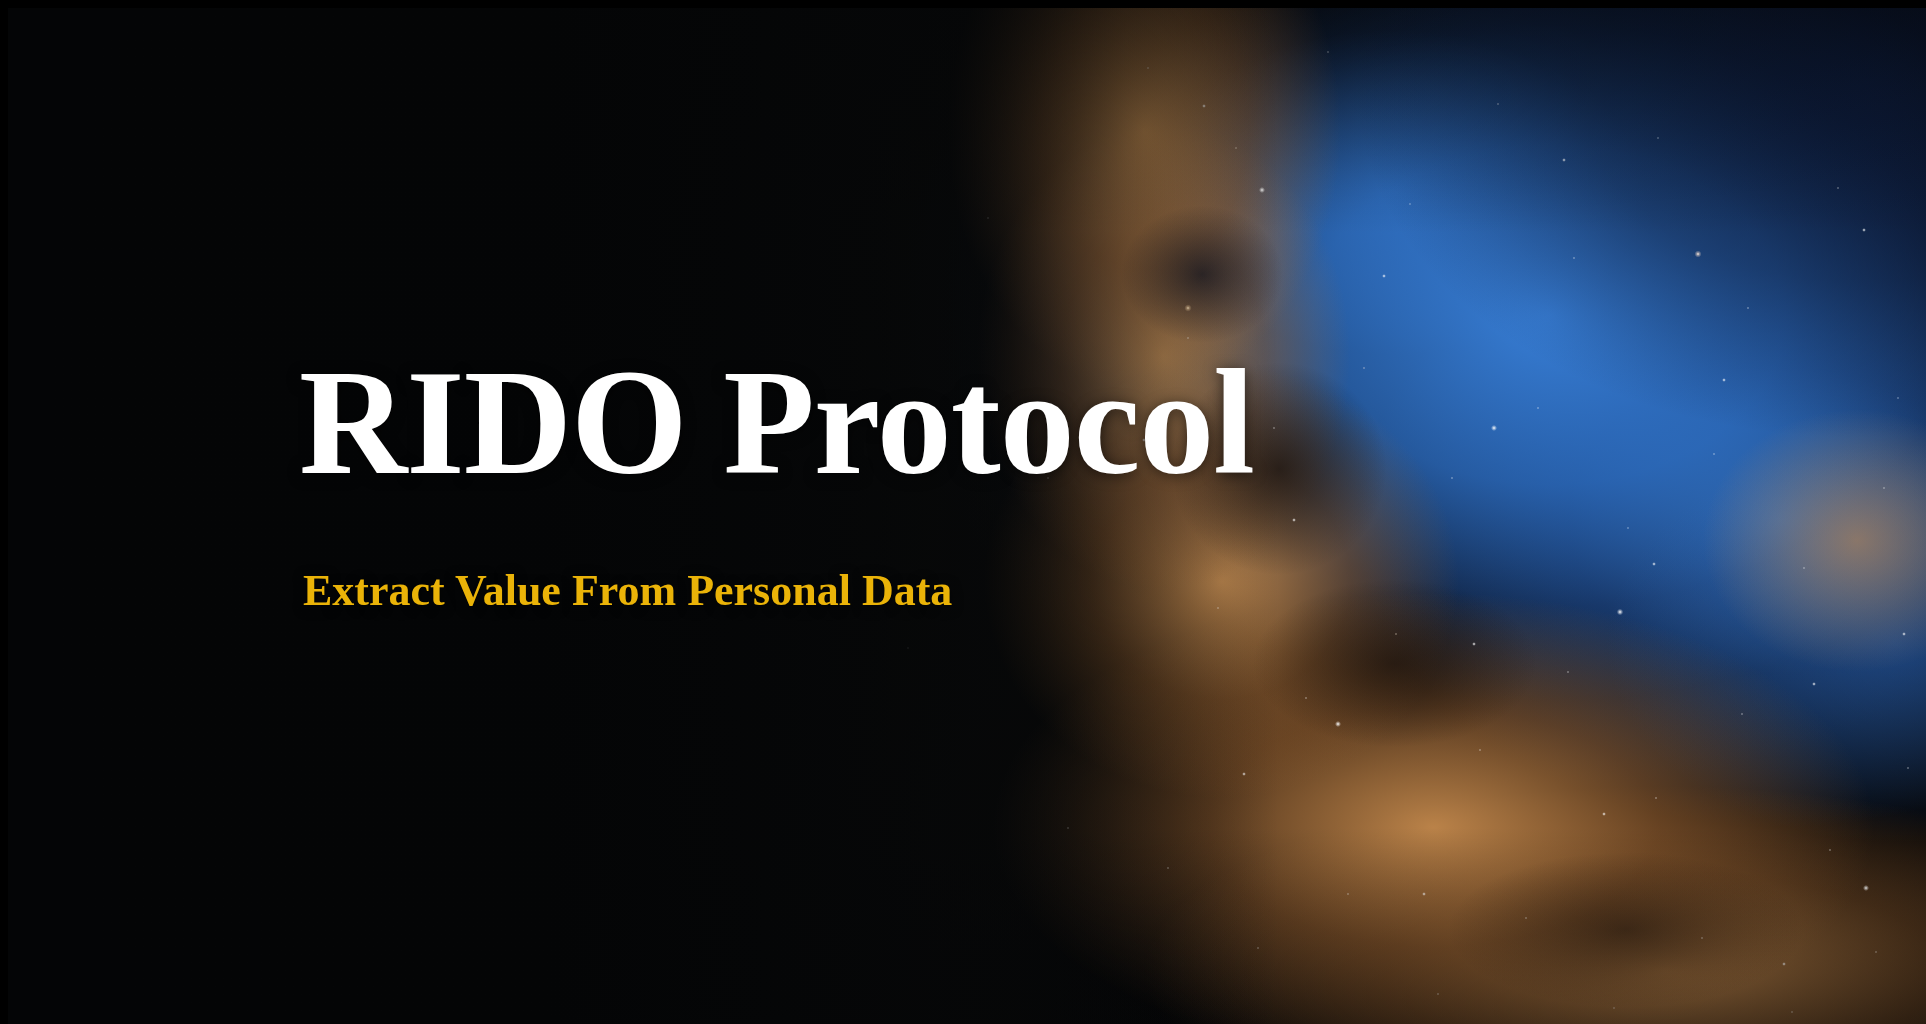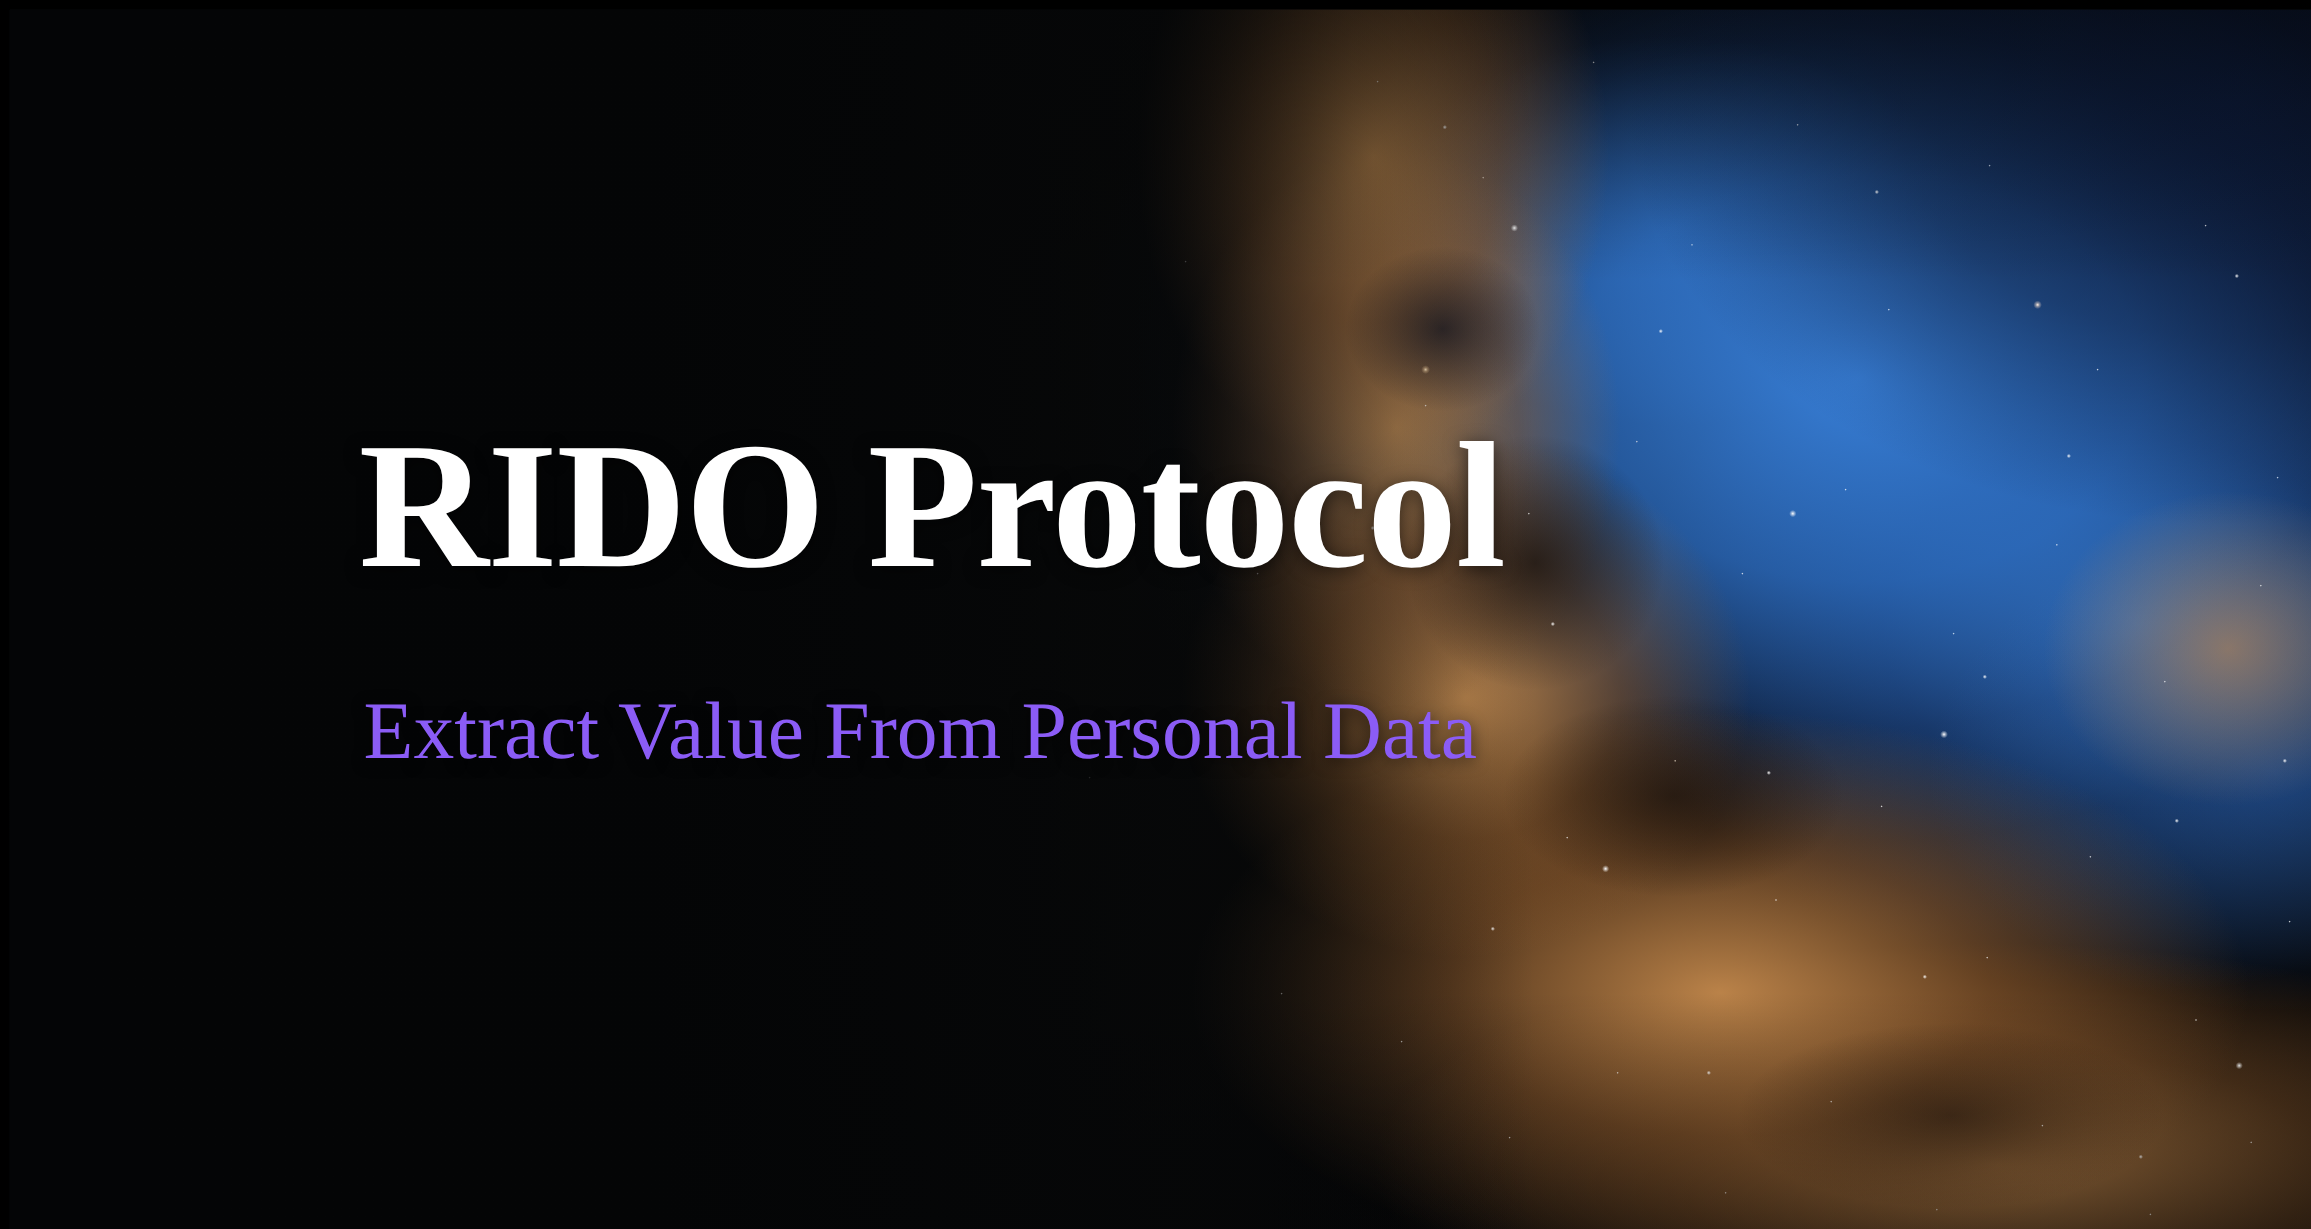--- a/index.html
+++ b/index.html
@@ -166,24 +166,24 @@
     line-height:1.02;
     color:#ffffff;
     letter-spacing:-1px;
     white-space:nowrap;
     text-shadow:0 2px 14px rgba(0,0,0,.55);
   }
 
   .subtitle {
     margin-top:46px;
     font-family:"Liberation Serif", serif;
-    font-weight:normal;
-    font-size:68px;
+    font-weight:bold;
+    font-size:44px;
     line-height:1.55;
-    color:#8b5cf6;
+    color:#eab308;
     letter-spacing:0px;
     white-space:nowrap;
     text-shadow:0 2px 12px rgba(0,0,0,.6);
   }
   .subtitle-line { display:block; }
 </style>
 </head>
 <body>
 
 <div class="slide">

